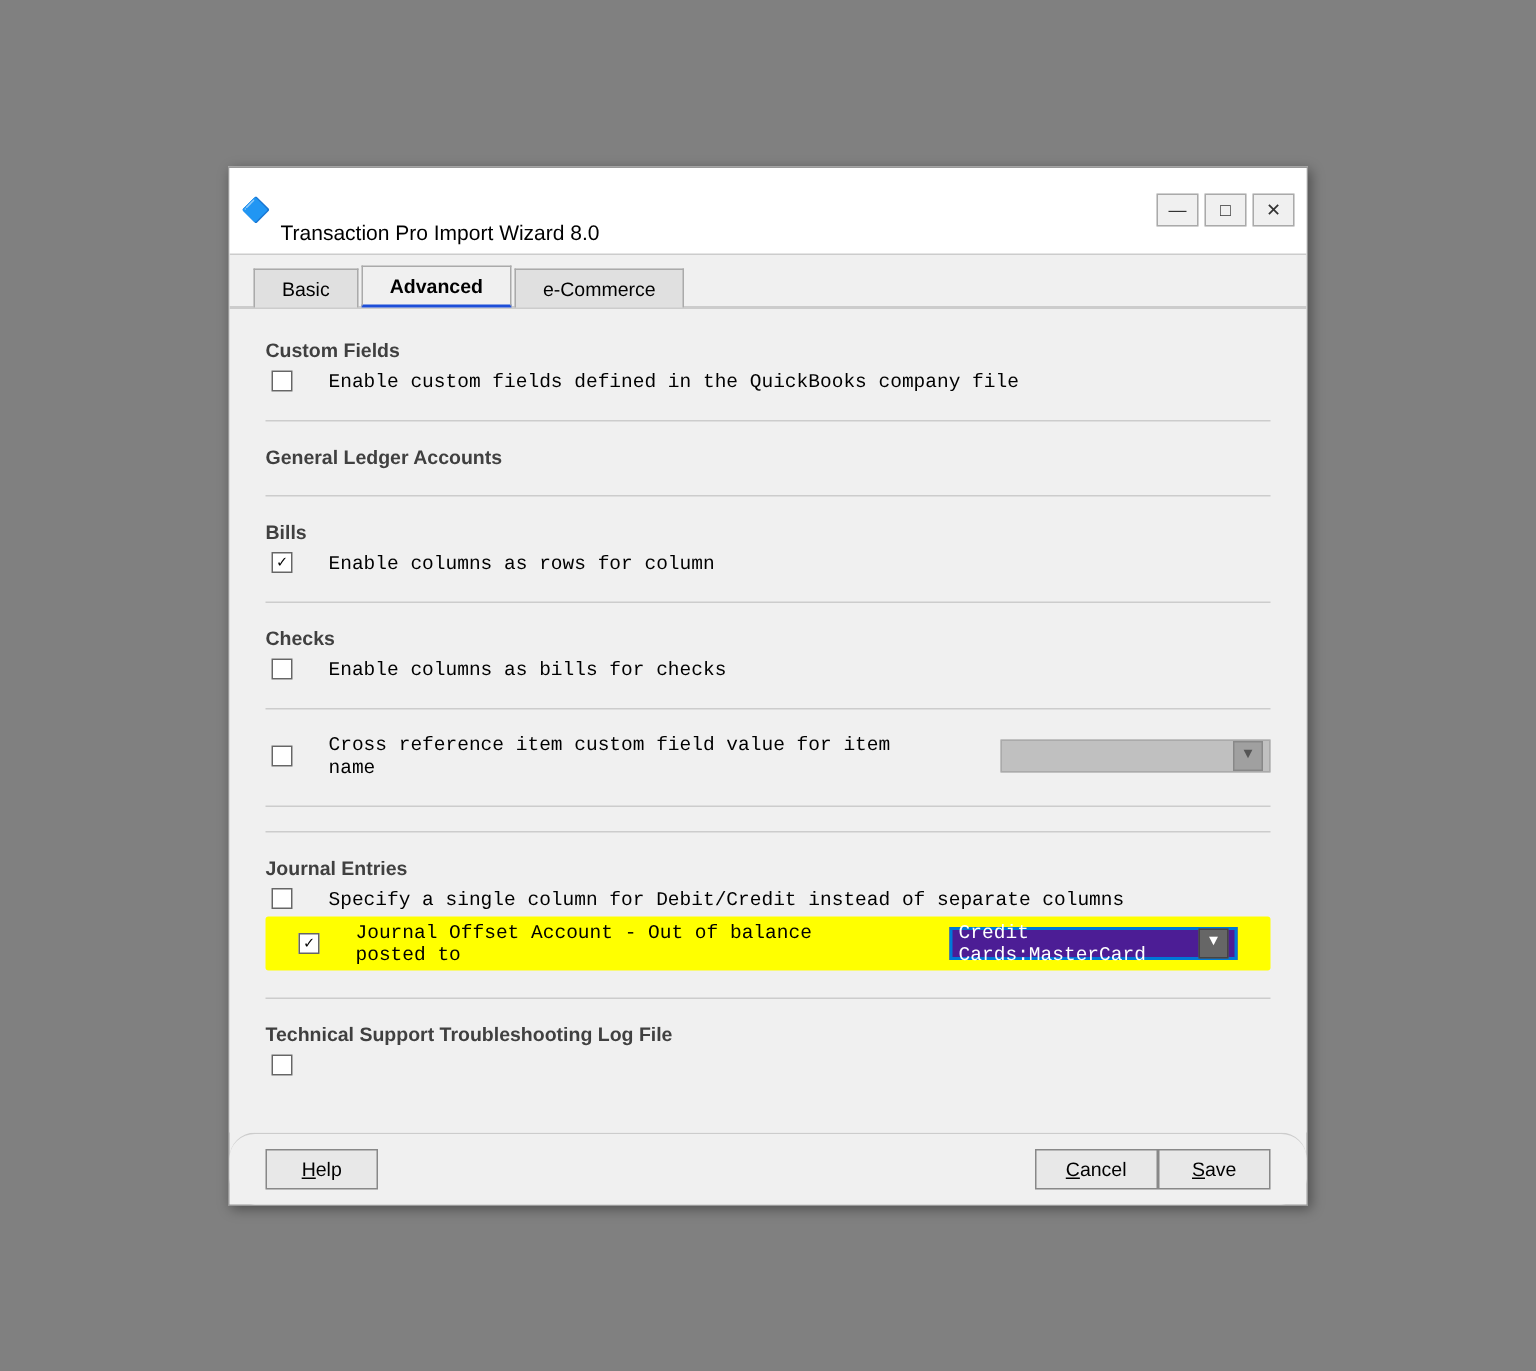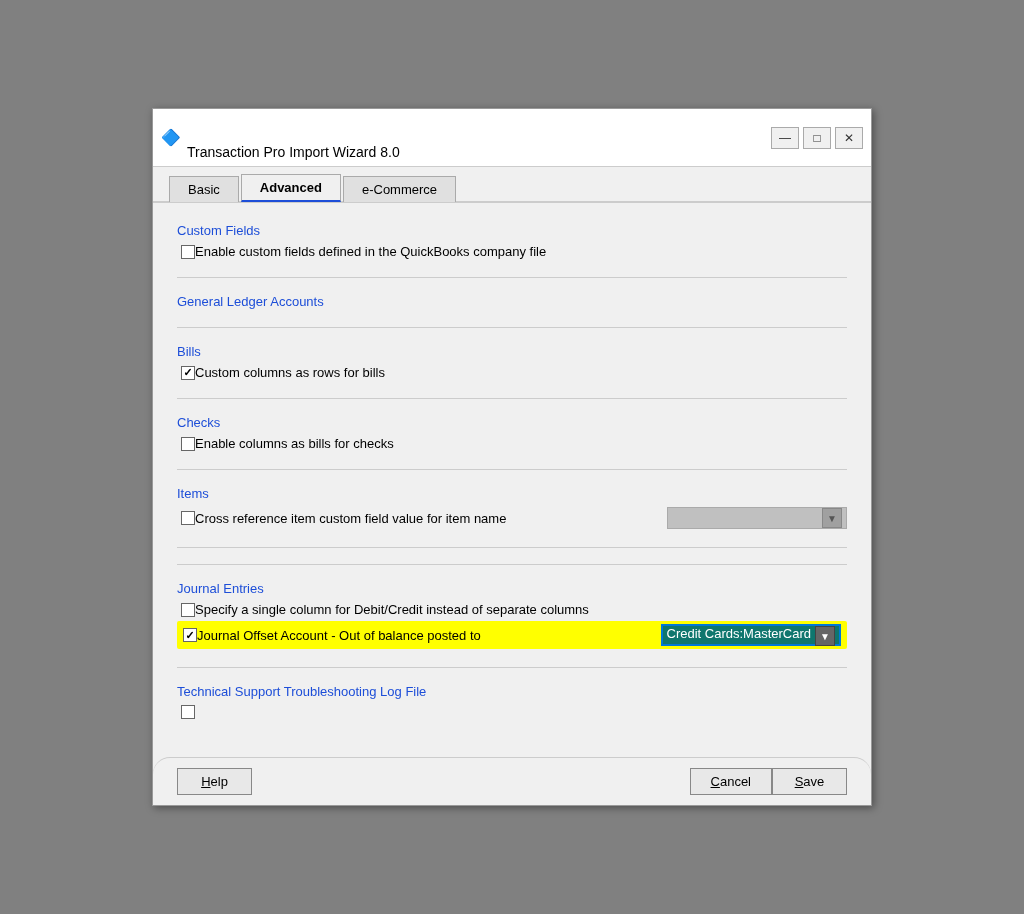--- a/index.html
+++ b/index.html
@@ -92,35 +92,36 @@
       flex: 1;
       padding: 20px 24px;
       overflow-y: auto;
       background: #f0f0f0;
     }
 
     .section {
       margin-bottom: 18px;
     }
     .section-title {
-      font-weight: normal;
+      font-weight: bold;
       font-size: 13px;
       margin-bottom: 6px;
-      color: #1d4ed8;
+      color: #404040;
     }
     .option-row {
       display: flex;
       align-items: center;
-      gap: 0;
+      gap: 24px;
       margin-left: 4px;
       margin-bottom: 4px;
+      font-family: Liberation Mono, monospace;
     }
     .option-row.highlighted {
       background: #ffff00;
-      padding: 3px 6px;
+      padding: 3px 22px;
       border-radius: 2px;
       margin-left: 0;
     }
     .checkbox-custom {
       width: 14px;
       height: 14px;
       border: 1px solid #666;
       background: #fff;
       display: flex;
       align-items: center;
@@ -135,25 +136,26 @@
       color: #000;
       font-weight: bold;
     }
     .option-label {
       font-size: 13px;
       color: #000;
     }
     .dropdown {
       height: 22px;
       border: 2px solid #0078d7;
-      background: #0f766e;
+      background: #4c1d95;
       color: #fff;
       font-size: 13px;
       padding: 0 4px;
       display: flex;
+      align-items: center;
       gap: 4px;
       cursor: pointer;
       min-width: 180px;
     }
     .dropdown-text {
       flex: 1;
       color: #fff;
     }
     .dropdown-arrow {
       width: 20px;
@@ -259,38 +261,37 @@
     <div class="section">
       <div class="section-title">General Ledger Accounts</div>
     </div>
 
     <hr class="divider">
 
     <div class="section">
       <div class="section-title">Bills</div>
       <div class="option-row">
         <div class="checkbox-custom checked"></div>
-        <span class="option-label">Custom columns as rows for bills</span>
+        <span class="option-label">Enable columns as rows for column</span>
       </div>
     </div>
 
     <hr class="divider">
 
     <div class="section">
       <div class="section-title">Checks</div>
       <div class="option-row">
         <div class="checkbox-custom"></div>
         <span class="option-label">Enable columns as bills for checks</span>
       </div>
     </div>
 
     <hr class="divider">
 
     <div class="section">
-      <div class="section-title">Items</div>
       <div class="option-row">
         <div class="checkbox-custom"></div>
         <span class="option-label">Cross reference item custom field value for item name</span>
         <div style="flex:1;"></div>
         <div class="dropdown-disabled">
           <span class="dropdown-text"></span>
           <div class="dropdown-arrow-disabled">▼</div>
         </div>
       </div>
     </div>

